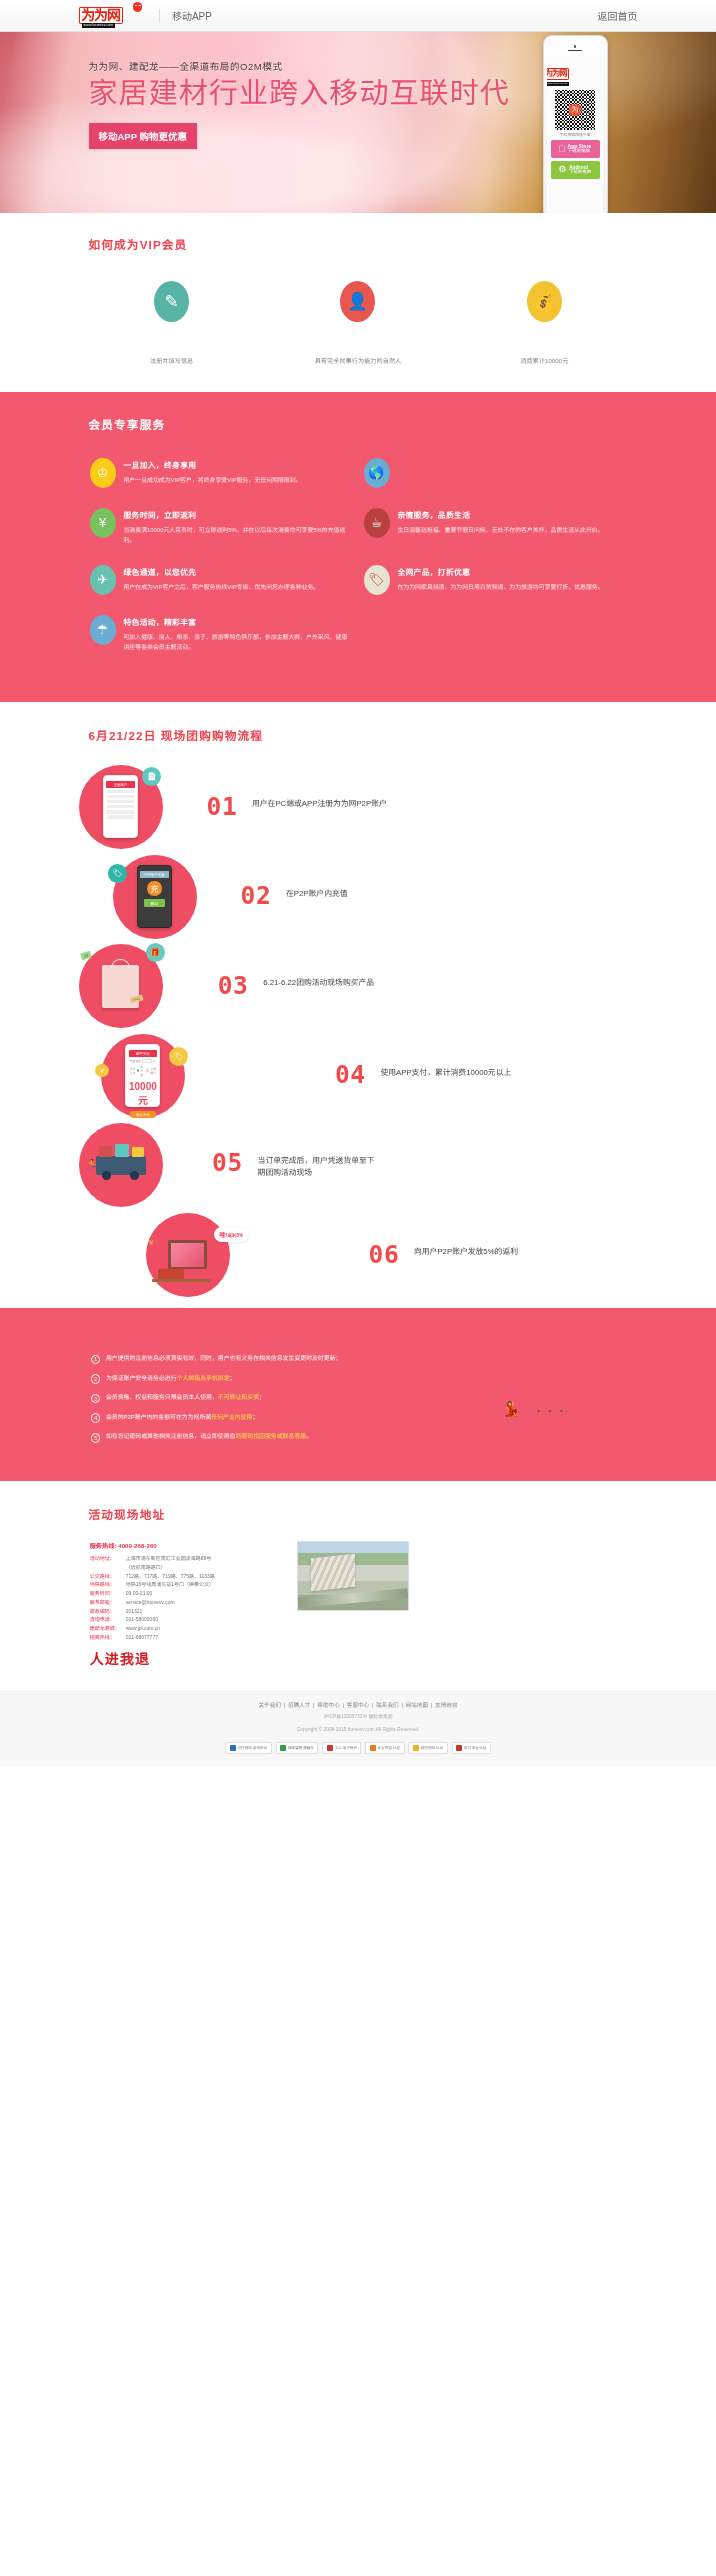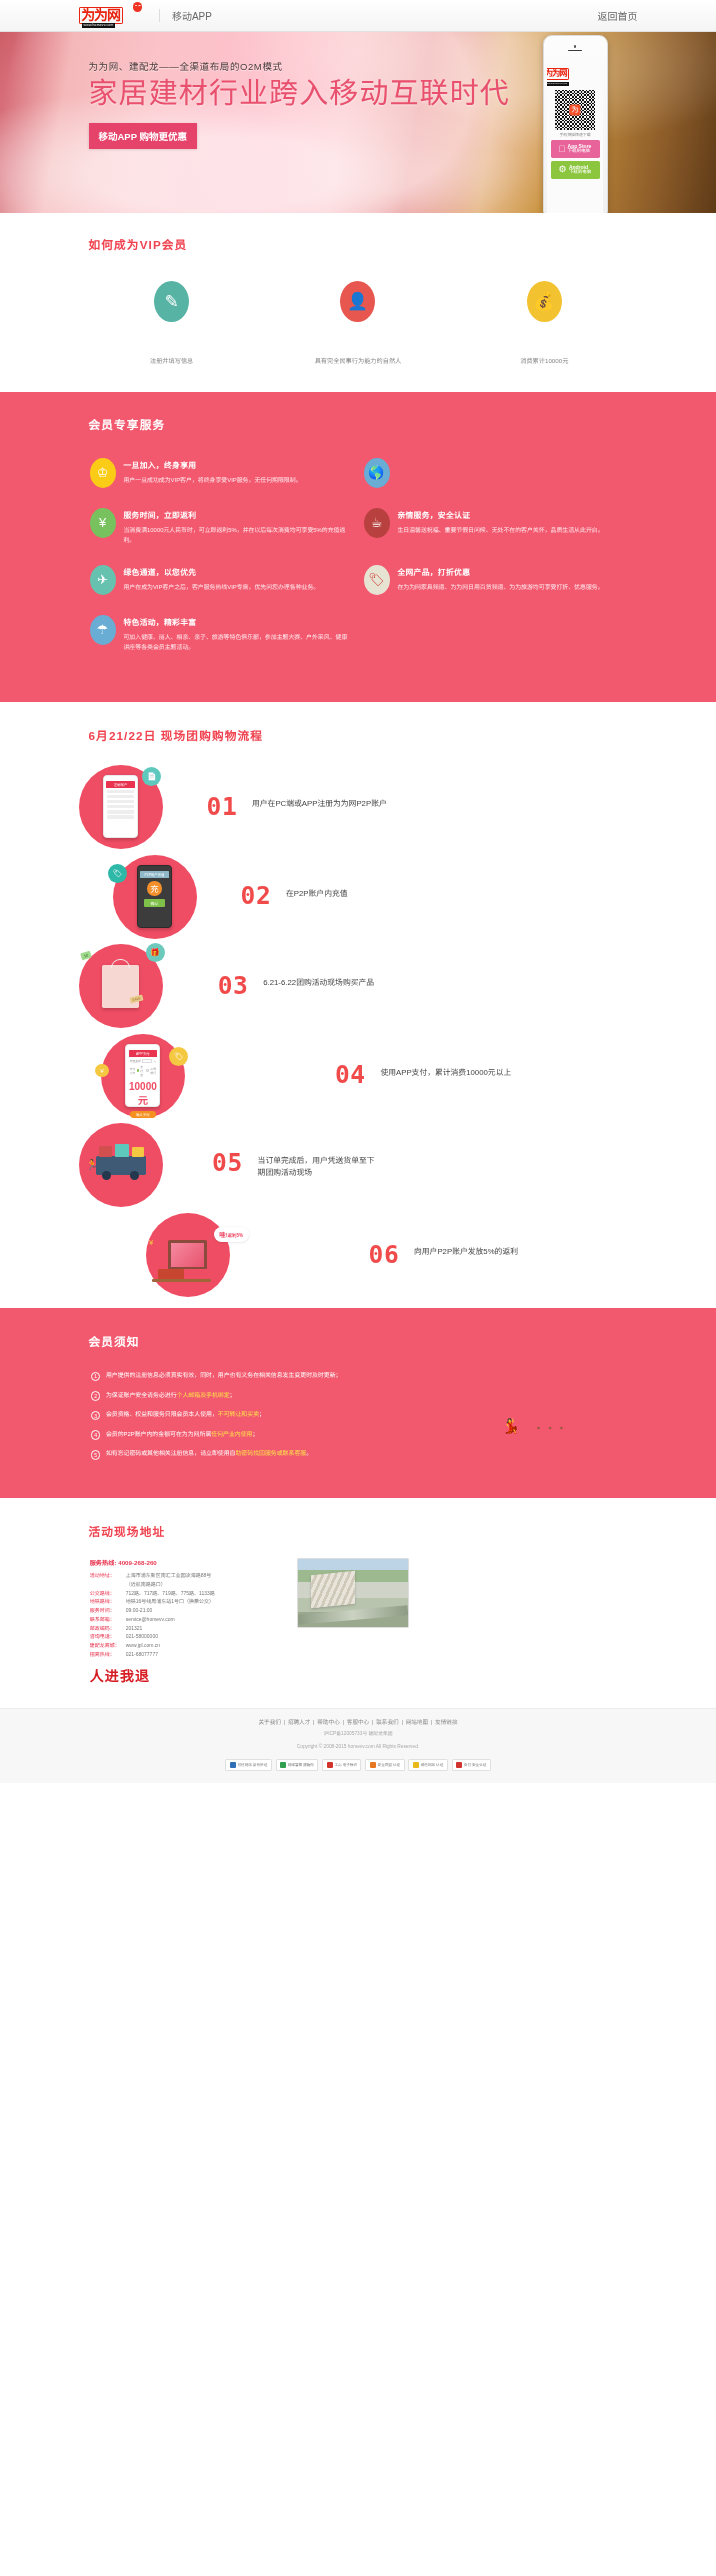--- a/index.html
+++ b/index.html
@@ -358,21 +358,21 @@
           <div class="ben-ico bi-3">¥</div>
           <div class="ben-txt">
             <div class="ben-h">服务时间，立即返利</div>
             <div class="ben-p">当消费满10000元人民币时，可立即返利5%，并在以后每次消费均可享受5%的充值返利。</div>
           </div>
         </div>
 
         <div class="ben-item">
           <div class="ben-ico bi-4">☕</div>
           <div class="ben-txt">
-            <div class="ben-h">亲情服务，安全认证</div>
+            <div class="ben-h">亲情服务，品质生活</div>
             <div class="ben-p">生日温馨送祝福、重要节假日问候、无处不在的客户关怀，品质生活从此开启。</div>
           </div>
         </div>
 
         <div class="ben-item">
           <div class="ben-ico bi-5">✈</div>
           <div class="ben-txt">
             <div class="ben-h">绿色通道，以您优先</div>
             <div class="ben-p">用户在成为VIP客户之后，客户服务热线VIP专席，优先问您办理各种业务。</div>
           </div>
@@ -515,21 +515,20 @@
             <div class="proc-label" style="padding-top:3.4px;">向用户P2P账户发放5%的返利</div>
           </div>
         </div>
 
       </div>
     </div>
   </div>
 
   <div class="notice sec">
     <div class="inner">
-      <div class="sec-title light">会员须知</div>
       <div class="note-list">
 
         <div class="note-row">
           <div class="note-n">1</div>
           <div class="note-t"><span>用户提供的注册信息必须真实有效，同时，用户也有义务在相关信息发生变更时及时更新；</span></div>
         </div>
 
         <div class="note-row">
           <div class="note-n">2</div>
           <div class="note-t"><span>为保证账户安全请务必进行</span><em>个人邮箱及手机绑定</em><span>；</span></div>

